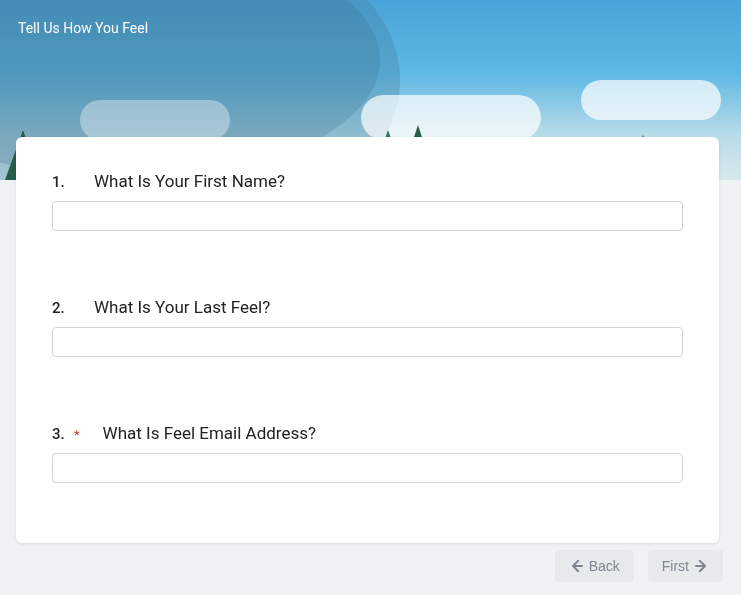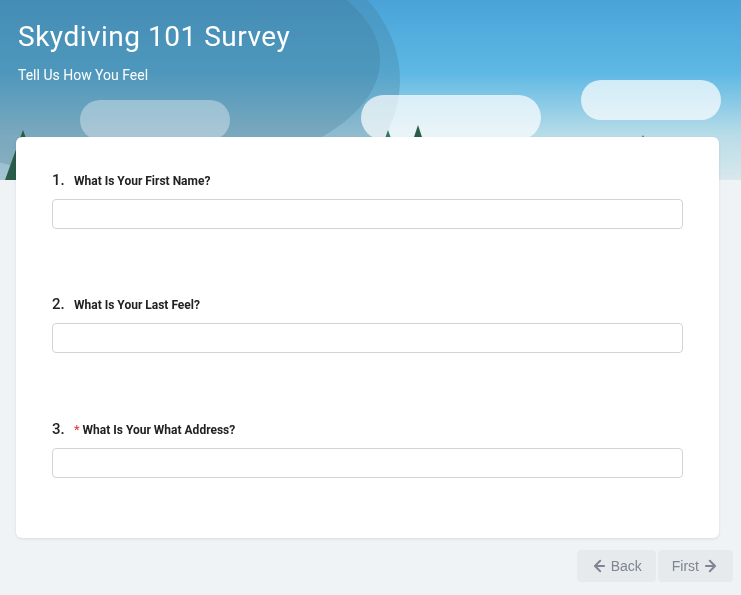--- a/index.html
+++ b/index.html
@@ -112,39 +112,40 @@
       width: 22px;
       flex-shrink: 0;
     }
     .required-star {
       color: #e03030;
       font-size: 13px;
       margin-right: 3px;
     }
     .question-label {
       color: #222;
-      font-size: 12px;
-      font-weight: 700;
+      font-size: 17px;
+      font-weight: 400;
+      margin-left: 20px;
     }
     .text-input {
       width: 100%;
       height: 30px;
       border: 1px solid #d0d4d8;
       border-radius: 4px;
       padding: 4px 10px;
       font-size: 14px;
       background: #fff;
       outline: none;
     }
     .footer-buttons {
       position: absolute;
       bottom: 13px;
-      right: 8px;
+      right: 18px;
       display: flex;
-      gap: 2px;
+      gap: 14px;
       z-index: 5;
     }
     .nav-button {
       display: inline-flex;
       align-items: center;
       gap: 6px;
       background: #e7eaed;
       border: none;
       border-radius: 4px;
       padding: 8px 14px;
@@ -171,21 +172,20 @@
   <div class="tree tree1"></div>
   <div class="tree tree2"></div>
   <div class="tree tree3"></div>
   <div class="tree tree4"></div>
   <div class="tree tree5"></div>
   <div class="tree tree6"></div>
   <div class="tree tree7"></div>
 </div>
 
 <div class="header-content">
-  <h1 class="survey-title">Skydiving 101 Survey</h1>
   <div class="survey-subtitle">Tell Us How You Feel</div>
 </div>
 
 <div class="card">
 
   <div class="question">
     <div class="question-row">
       <span class="question-number">1.</span>
       <span class="question-label">What Is Your First Name?</span>
     </div>
@@ -197,21 +197,21 @@
       <span class="question-number">2.</span>
       <span class="question-label">What Is Your Last Feel?</span>
     </div>
     <input type="text" class="text-input" value="" style="">
   </div>
 
   <div class="question">
     <div class="question-row">
       <span class="question-number">3.</span>
       <span>
-        <span class="required-star">*</span><span class="question-label">What Is Your What Address?</span>
+        <span class="required-star">*</span><span class="question-label">What Is Feel Email Address?</span>
       </span>
     </div>
     <input type="text" class="text-input" value="" style="">
   </div>
 
 </div>
 
 <div class="footer-buttons">
   <button class="nav-button">
     <span class="arrow-icon">

